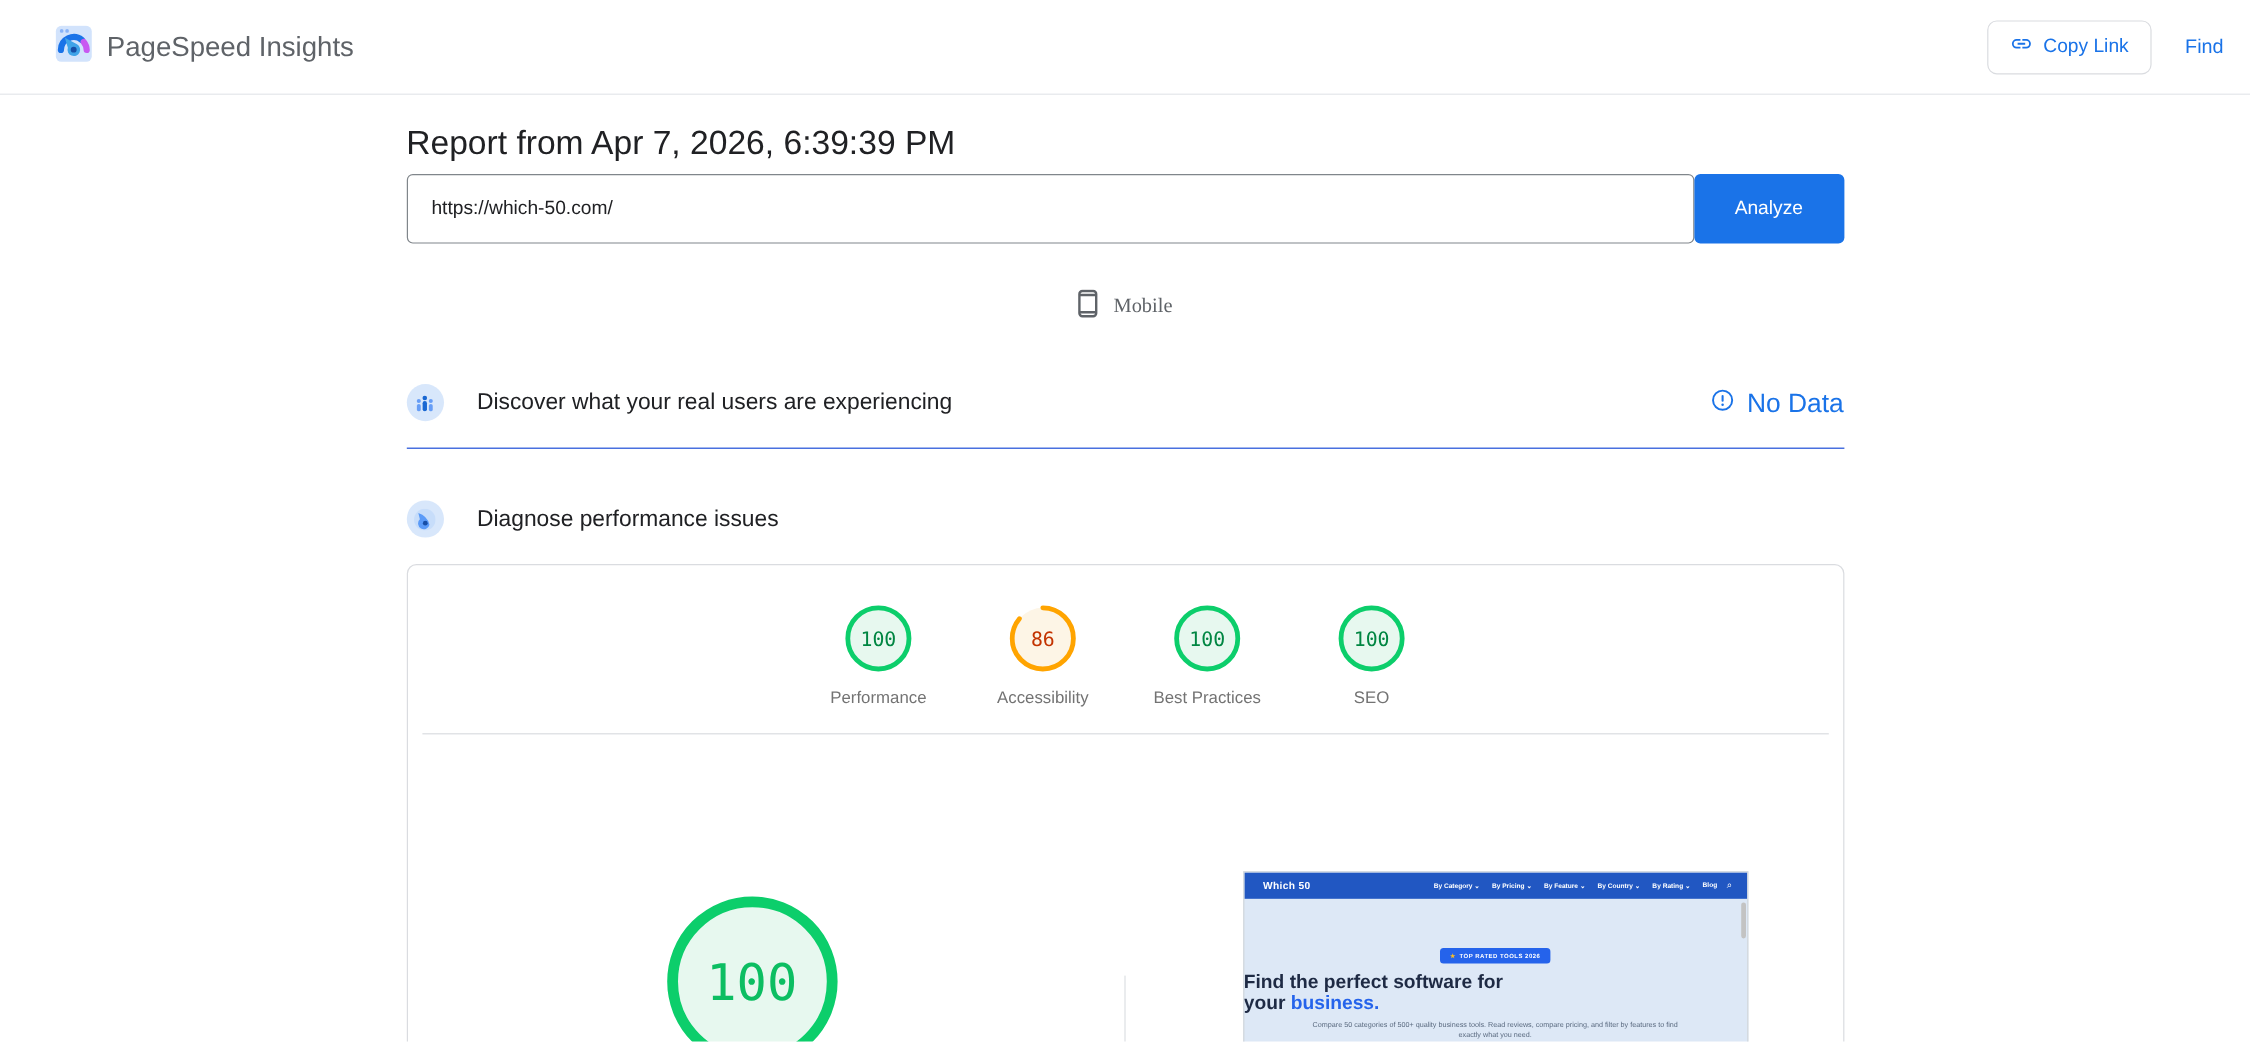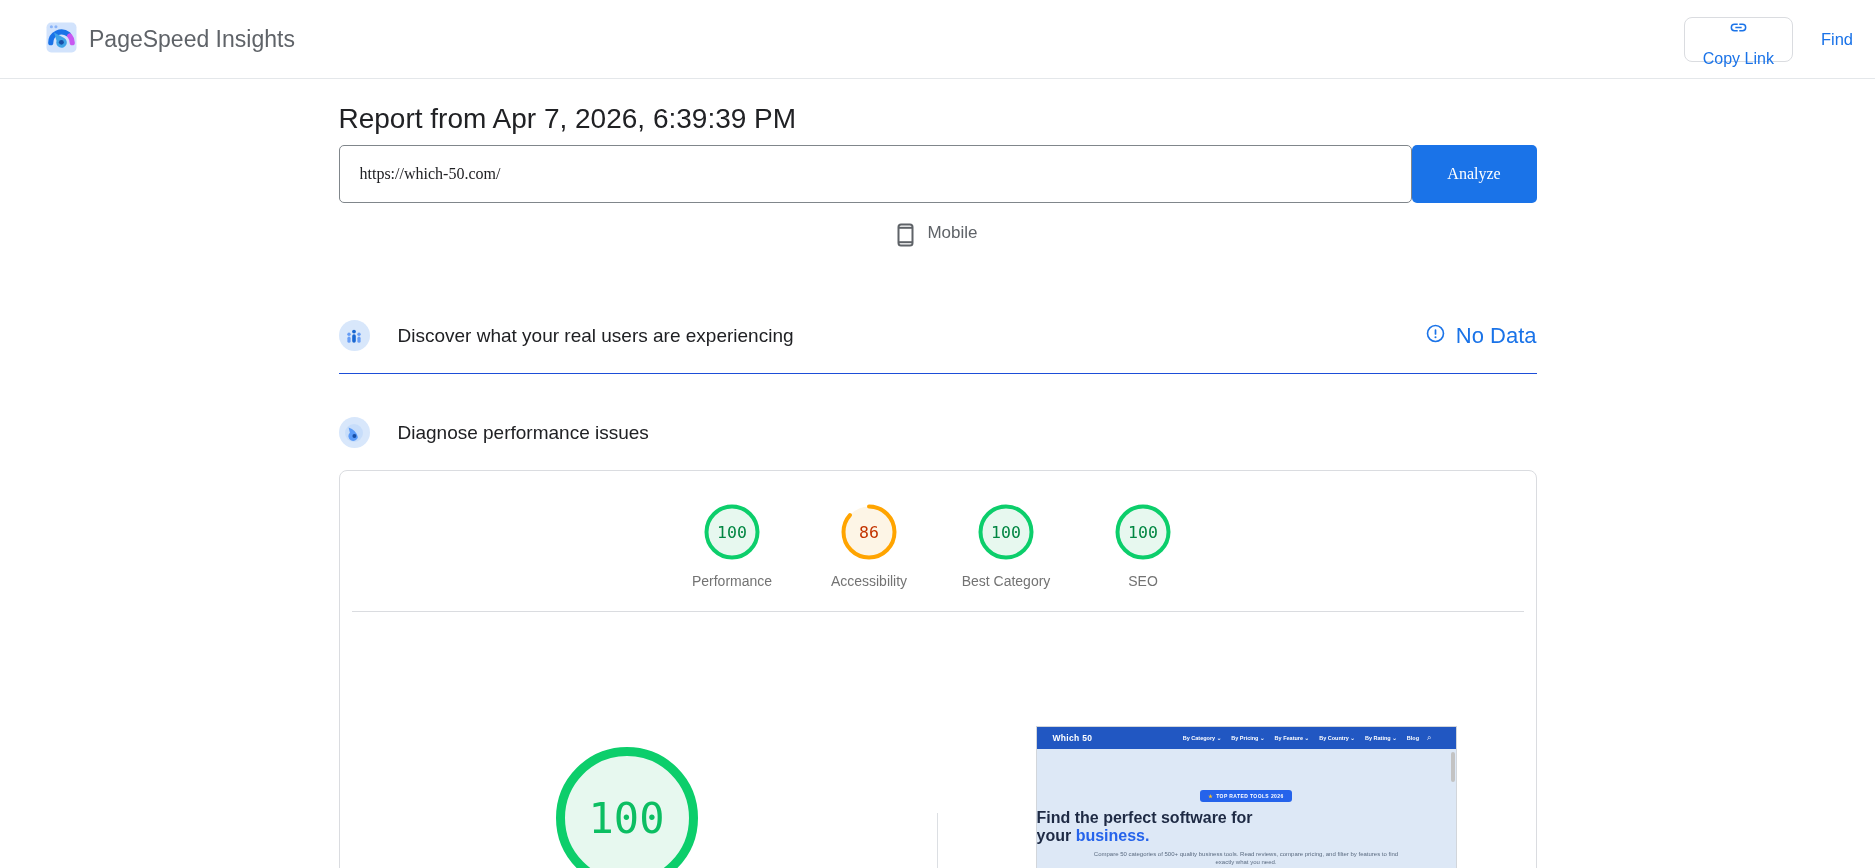--- a/index.html
+++ b/index.html
@@ -7,36 +7,36 @@
     font-family:"Liberation Sans", sans-serif; color:#202124; }
 
   
   .topbar { height:79px; display:flex; align-items:center; justify-content:space-between;
     padding:0 22px 0 14px; border-bottom:1px solid #e4e7ea; }
   .brand { display:flex; align-items:center; gap:12px;padding-left:32px; }
   .brand-title { font-size:23px; color:#5f6368; }
   .topbar-right { display:flex; align-items:center; gap:28px; }
   .copy-link-btn { display:flex; align-items:center; gap:9px; height:45px; padding:0 18px;
     background:#fff; border:1px solid #dadce0; border-radius:8px; color:#1a73e8;
-    font-size:16px; font-weight:500; font-family:inherit; cursor:pointer;flex-direction:column; }
+    font-size:16px; font-weight:500; font-family:inherit; cursor:pointer; }
   .docs-link { color:#1a73e8; font-size:16.5px; font-weight:500; text-decoration:none; }
 
   
   .container { width:1198px; margin:0 auto; }
   h1.report-heading { margin-top:21px; font-size:28px; font-weight:400; color:#202124; line-height:37px; }
 
-  .url-row { display:flex; margin-top:8px;font-family:Liberation Serif, serif; }
+  .url-row { display:flex; margin-top:8px; }
   .url-input { flex:1; height:58px; border:1px solid #80868b; border-radius:5px;
     padding:0 20px; font-size:16px; color:#202124; font-family:inherit; outline:none; }
   .analyze-btn { width:125px; height:58px; background:#1a73e8; border:none; border-radius:5px;
     color:#fff; font-size:16px; font-weight:500; font-family:inherit; cursor:pointer; }
 
   .tabs { display:flex; justify-content:center; margin-top:20px; }
-  .tab { position:relative; display:flex; align-items:flex-start; gap:13px; height:64px;
-    padding:0 27px; font-size:17px; font-weight:500; color:#5f6368; cursor:pointer; }
+  .tab { position:relative; display:flex; align-items:center; gap:13px; height:64px;
+    padding:0 27px; font-size:17px; font-weight:500; color:#5f6368; cursor:pointer;font-family:Liberation Serif, serif; }
   .tab.active { color:#1a73e8; background:#e8f0fe; }
   .tab.active::after { content:""; position:absolute; left:23px; right:23px; bottom:0;
     height:4px; background:#1967d2; }
 
   .section-row { display:flex; align-items:center; justify-content:space-between; }
   .row-left { display:flex; align-items:center; }
   .discover-row { margin-top:33px; padding-bottom:22px; border-bottom:1px solid #1d4ed8; }
   .diagnose-row { margin-top:43px; }
   .circle-icon { width:31px; height:31px; border-radius:50%; background:#d8e7fb;
     display:flex; align-items:center; justify-content:center; flex:none; }
@@ -58,21 +58,21 @@
   .card-divider { margin:22px 12px 0; border:none; border-top:1px solid #dadce0; }
 
   .big-gauge { position:absolute; top:274px; left:214px; width:146px; height:146px; }
   .big-gauge .gauge-num { font-size:42px; }
   .big-gauge.s-good .gauge-num { color:#0cbe62; }
   .v-divider { position:absolute; left:597px; top:342px; bottom:0; width:1px; background:#dcdfe3; }
 
   
   .thumb { position:absolute; left:696px; top:255px; width:421px; height:320px;
     background:#dde8f6; border:1px solid #d2d6db; overflow:hidden; }
-  .tnav { height:22px; background:#2157c2; display:flex; align-items:center; padding:0 24px 0 16px; }
+  .tnav { height:22px; background:#2157c2; display:flex; align-items:center; padding:0 12px 0 16px; }
   .tlogo { color:#fff; font-weight:700; font-size:8.5px; letter-spacing:.3px; }
   .tnav-items { margin-left:auto; display:flex; align-items:center; gap:10px; }
   .tnav-item { color:#fff; font-size:5.5px; font-weight:600; white-space:nowrap; }
   .tsearch { color:#fff; font-size:8px; margin-left:8px; line-height:1; }
   .tbadge { margin:41px auto 0; width:max-content; display:flex; align-items:center; gap:3px;
     background:#2563eb; color:#fff; font-size:5px; font-weight:600; letter-spacing:.4px;
     padding:3px 8px; border-radius:3px; }
   .tbadge .star { color:#fbbf24; font-size:5px; }
   .theading { margin-top:7px; text-align:left; font-size:16px; line-height:18px;
     font-weight:700; color:#1e2a44; }
@@ -195,21 +195,21 @@
         <span class="gauge-label">Accessibility</span>
       </div>
       <div class="gauge-block">
         <div class="gauge s-good">
           <svg width="56" height="56" viewBox="0 0 56 56">
             <circle class="gauge-fill" cx="28" cy="28" r="25.5"></circle>
             <circle class="arc" cx="28" cy="28" r="25.5" fill="none" stroke-width="4" style="stroke-dasharray: 160.221, 160.221;"></circle>
           </svg>
           <span class="gauge-num">100</span>
         </div>
-        <span class="gauge-label">Best Category</span>
+        <span class="gauge-label">Best Practices</span>
       </div>
       <div class="gauge-block">
         <div class="gauge s-good">
           <svg width="56" height="56" viewBox="0 0 56 56">
             <circle class="gauge-fill" cx="28" cy="28" r="25.5"></circle>
             <circle class="arc" cx="28" cy="28" r="25.5" fill="none" stroke-width="4" style="stroke-dasharray: 160.221, 160.221;"></circle>
           </svg>
           <span class="gauge-num">100</span>
         </div>
         <span class="gauge-label">SEO</span>

